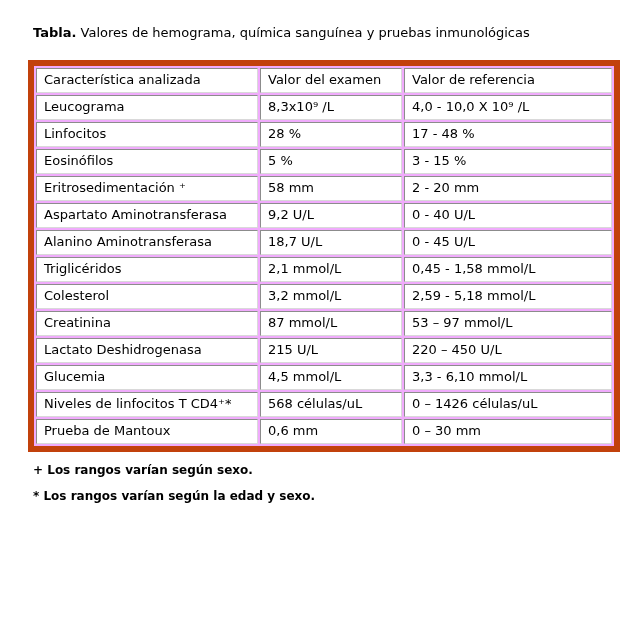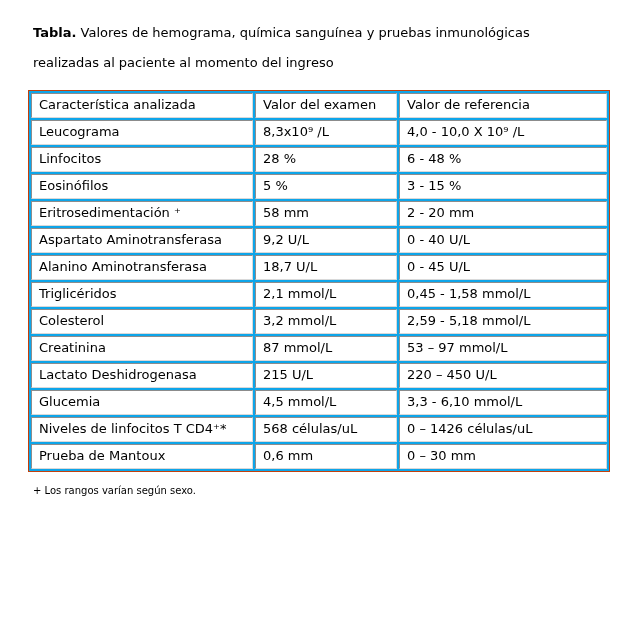--- a/index.html
+++ b/index.html
@@ -19,57 +19,57 @@
     font-size: 13px;
     line-height: 30px;
     color: #000000;
     width: 560px;
   }
   .caption b { font-weight: bold; }
   table.lab {
     width: 582px;
     border-collapse: separate;
     border-spacing: 2px;
-    border: 1px solid #c2410c;
+    border: 6px solid #c2410c;
     table-layout: fixed;
-    background: #0ea5e9;
+    background: #f0abfc;
   }
   col.c1 { width: 222px; }
   col.c2 { width: 142px; }
   col.c3 { width: 208px; }
   th, td {
     border: 1px solid;
     border-color: #8c8c8c #d9d9d9 #d9d9d9 #8c8c8c;
     background: #ffffff;
     font-size: 13px;
     font-weight: normal;
     text-align: left;
     vertical-align: top;
     padding: 2px 7px 3px 7px;
     height: 25px;
     line-height: 17px;
     white-space: nowrap;
     overflow: hidden;
   }
   .footnote {
-    font-size: 10px;
+    font-size: 12px;
     line-height: 15px;
     margin: 11px 9px 0 5px;
+    font-weight: bold;
   }
   .footnote:first-of-type { margin-top: 10px; }
 </style>
 </head>
 <body>
 
 <div class="page">
 
   <p class="caption">
     <b>Tabla.</b>
     <span>Valores de hemograma, química sanguínea y pruebas inmunológicas</span><br>
-    <span>realizadas al paciente al momento del ingreso</span>
   </p>
 
   <table class="lab">
     <colgroup>
       <col class="c1">
         <col class="c2">
         <col class="c3">
     </colgroup>
     <thead>
       <tr>
@@ -80,21 +80,21 @@
     </thead>
     <tbody id="rows-body">
         <tr>
           <td>Leucograma</td>
           <td>8,3x10⁹ /L</td>
           <td>4,0 - 10,0 X 10⁹ /L</td>
         </tr>
         <tr>
           <td>Linfocitos</td>
           <td>28 %</td>
-          <td>6 - 48 %</td>
+          <td>17 - 48 %</td>
         </tr>
         <tr>
           <td>Eosinófilos</td>
           <td>5 %</td>
           <td>3 - 15 %</td>
         </tr>
         <tr>
           <td>Eritrosedimentación ⁺</td>
           <td>58 mm</td>
           <td>2 - 20 mm</td>
@@ -141,14 +141,15 @@
         </tr>
         <tr>
           <td>Prueba de Mantoux</td>
           <td>0,6 mm</td>
           <td>0 – 30 mm</td>
         </tr>
       </tbody>
   </table>
 
   <p class="footnote">+ Los rangos varían según sexo.</p>
+  <p class="footnote">* Los rangos varían según la edad y sexo.</p>
 
 </div>
 
 </body></html>

